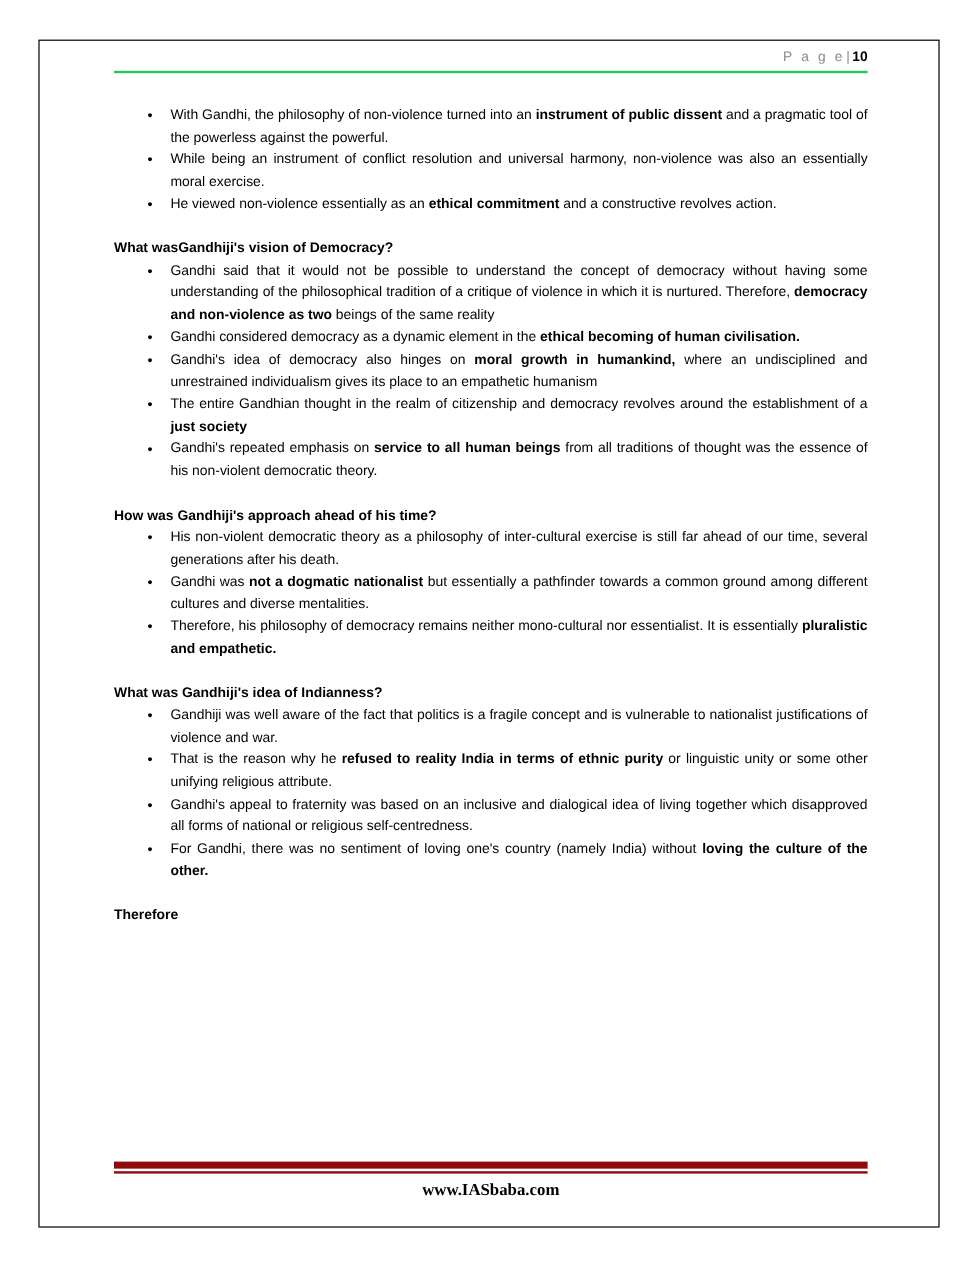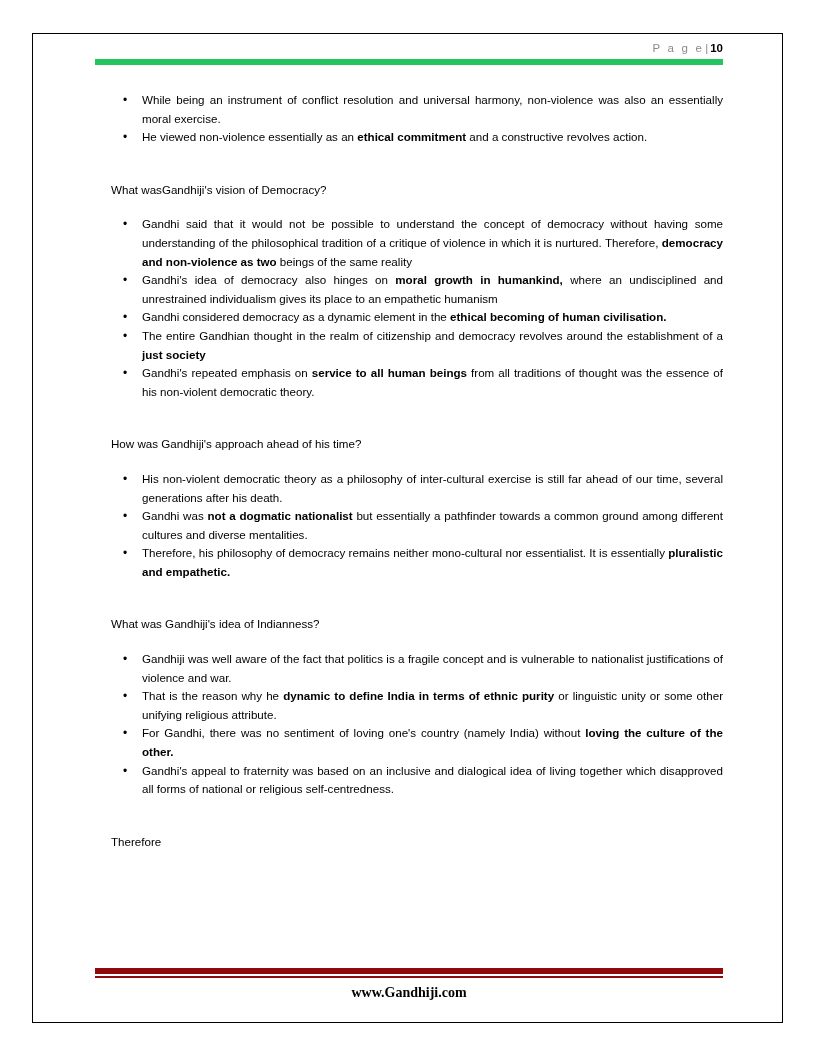--- a/index.html
+++ b/index.html
@@ -30,21 +30,21 @@
     position: absolute;
     left: 95px;
     top: 40px;
     width: 628px;
   }
 
   
   .doc-header {
     text-align: right;
     padding-bottom: 3px;
-    border-bottom: 6px solid #22c55e;
+    border-bottom: 2px solid #22c55e;
     font-size: 11.5px;
     line-height: 16px;
     color: #7f7f7f;
     white-space: nowrap;
   }
   .page-word {
     letter-spacing: 2.2px;
     color: #8a8a8a;
   }
   .page-sep {
@@ -59,23 +59,23 @@
 
   
   .content {
     margin-top: 26px;
     font-size: 11.6px;
     line-height: 18.6px;
   }
 
   h2.section-heading {
     font-size: 11.6px;
-    font-weight: normal;
+    font-weight: bold;
     line-height: 18.6px;
-    margin: 16px;
+    margin: 0;
     padding: 0;
   }
 
   .spacer-before-heading {
     height: 18px;
   }
 
   ul.bullets {
     list-style: none;
     margin: 0;
@@ -134,53 +134,54 @@
 <div class="page-border"></div>
 
 <div class="page-inner">
 
   <div class="doc-header">
     <span class="page-word">P a g e</span><span class="page-sep">|</span><span class="page-num">10</span>
   </div>
 
   <div class="content">
     <ul class="bullets" id="intro-list">
+        <li><span>With Gandhi, the philosophy of non-violence turned into an </span><b>instrument of public dissent</b><span> and a pragmatic tool of the powerless against the powerful.</span></li>
         <li><span>While being an instrument of conflict resolution and universal harmony, non-violence was also an essentially moral exercise.</span></li>
         <li><span>He viewed non-violence essentially as an </span><b>ethical commitment</b><span> and a constructive revolves action.</span></li>
       </ul>
     <div id="sections-container">
         <div class="spacer-before-heading"></div>
         <h2 class="section-heading">What wasGandhiji's vision of Democracy?</h2>
         <ul class="bullets">
           <li><span>Gandhi said that it would not be possible to understand the concept of democracy without having some understanding of the philosophical tradition of a critique of violence in which it is nurtured. Therefore, </span><b>democracy and non-violence as two</b><span> beings of the same reality</span></li>
+          <li><span>Gandhi considered democracy as a dynamic element in the </span><b>ethical becoming of human civilisation.</b></li>
           <li><span>Gandhi's idea of democracy also hinges on </span><b>moral growth in humankind,</b><span> where an undisciplined and unrestrained individualism gives its place to an empathetic humanism</span></li>
-          <li><span>Gandhi considered democracy as a dynamic element in the </span><b>ethical becoming of human civilisation.</b></li>
           <li><span>The entire Gandhian thought in the realm of citizenship and democracy revolves around the establishment of a </span><b>just society</b></li>
           <li><span>Gandhi's repeated emphasis on </span><b>service to all human beings</b><span> from all traditions of thought was the essence of his non-violent democratic theory.</span></li>
         </ul>
         <div class="spacer-before-heading"></div>
         <h2 class="section-heading">How was Gandhiji's approach ahead of his time?</h2>
         <ul class="bullets">
           <li><span>His non-violent democratic theory as a philosophy of inter-cultural exercise is still far ahead of our time, several generations after his death.</span></li>
           <li><span>Gandhi was </span><b>not a dogmatic nationalist</b><span> but essentially a pathfinder towards a common ground among different cultures and diverse mentalities.</span></li>
           <li><span>Therefore, his philosophy of democracy remains neither mono-cultural nor essentialist. It is essentially </span><b>pluralistic and empathetic.</b></li>
         </ul>
         <div class="spacer-before-heading"></div>
         <h2 class="section-heading">What was Gandhiji's idea of Indianness?</h2>
         <ul class="bullets">
           <li><span>Gandhiji was well aware of the fact that politics is a fragile concept and is vulnerable to nationalist justifications of violence and war.</span></li>
-          <li><span>That is the reason why he </span><b>dynamic to define India in terms of ethnic purity</b><span> or linguistic unity or some other unifying religious attribute.</span></li>
+          <li><span>That is the reason why he </span><b>refused to reality India in terms of ethnic purity</b><span> or linguistic unity or some other unifying religious attribute.</span></li>
+          <li><span>Gandhi's appeal to fraternity was based on an inclusive and dialogical idea of living together which disapproved all forms of national or religious self-centredness.</span></li>
           <li><span>For Gandhi, there was no sentiment of loving one's country (namely India) without </span><b>loving the culture of the other.</b></li>
-          <li><span>Gandhi's appeal to fraternity was based on an inclusive and dialogical idea of living together which disapproved all forms of national or religious self-centredness.</span></li>
         </ul>
       </div>
     <div class="spacer-before-heading"></div>
     <h2 class="section-heading">Therefore</h2>
   </div>
 
 </div>
 
 <div class="doc-footer">
   <div class="footer-rule-thick"></div>
   <div class="footer-rule-gap"></div>
   <div class="footer-rule-thin"></div>
-  <div class="footer-text">www.Gandhiji.com</div>
+  <div class="footer-text">www.IASbaba.com</div>
 </div>
 
 </body></html>

